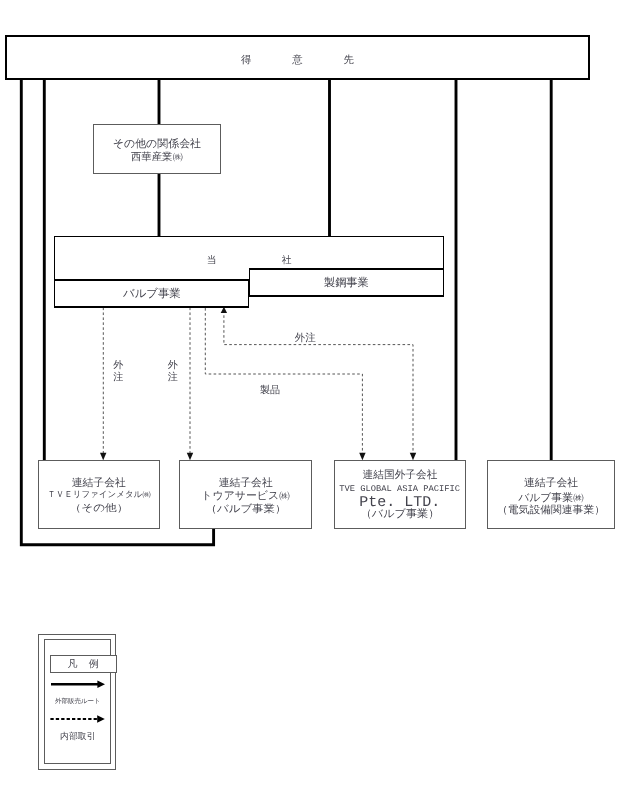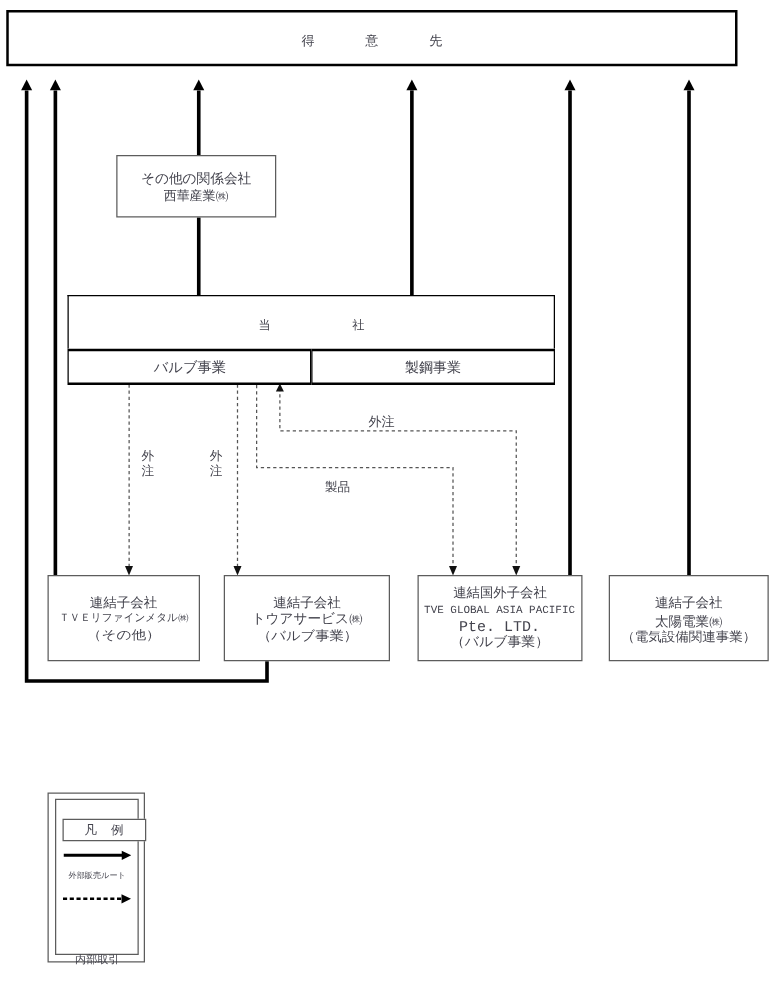--- a/index.html
+++ b/index.html
@@ -5,33 +5,33 @@
 <style>
   html,body{margin:0;padding:0;background:#ffffff;}
   #page{position:relative;width:624px;height:789px;background:#ffffff;overflow:hidden;
         font-family:"Liberation Serif",serif;color:#43434d;-webkit-font-smoothing:antialiased;text-rendering:geometricPrecision;}
   svg#edges{position:absolute;left:0;top:0;width:624px;height:789px;pointer-events:none;}
   .box{position:absolute;box-sizing:border-box;background:#ffffff;}
   .txt{position:absolute;white-space:nowrap;line-height:1;text-align:center;}
   .ctr{transform:translate3d(-50%,-50%,0);}
 
   
-  #customers{left:5px;top:8px;width:585px;height:45px;border:2.1px solid #000;}
+  #customers{left:5px;top:35px;width:585px;height:45px;border:2.1px solid #000;}
   #customers-label{left:50%;top:24.1px;font-size:10.4px;letter-spacing:15.2px;text-indent:15.2px;}
 
   
   #affiliate{left:92.9px;top:124.1px;width:128px;height:49.6px;border:1.1px solid #5c5c5c;}
   #aff-l1{left:50%;top:18.8px;font-size:10.95px;}
   #aff-l2{left:50%;top:32.5px;font-size:10.4px;transform:translate3d(-50%,-50%,0) scaleX(1.0);}
 
   
   #company{left:54.4px;top:236px;width:389.7px;height:43px;border:1.8px solid #000;border-bottom:none;border-left-width:1.4px;border-right-width:1.4px;}
   #co-label{left:50%;top:23.9px;font-size:9.8px;letter-spacing:15.2px;text-indent:15.2px;text-align:center;}
   #seg-left{left:54.4px;top:279px;width:195px;height:28.6px;border:1.4px solid #000;border-top-width:2px;border-bottom-width:2px;}
-  #seg-right{left:248.6px;top:279px;width:195.5px;height:28.6px;border:1.4px solid #000;border-top-width:2px;border-bottom-width:2px;}
+  #seg-right{left:248.6px;top:268px;width:195.5px;height:28.6px;border:1.4px solid #000;border-top-width:2px;border-bottom-width:2px;}
   #seg-left .txt{left:50%;top:14.2px;font-size:11.4px;transform:translate3d(-50%,-50%,0) scaleX(1.0);}
   #seg-right .txt{left:50%;top:14.2px;font-size:11.2px;transform:translate3d(-50%,-50%,0) scaleX(1.0);}
 
   
   .sub{border:1.1px solid #5c5c5c;top:460.2px;height:68.5px;}
   #sub0{left:37.5px;width:122.5px;}
   #sub1{left:179.1px;width:133.2px;}
   #sub2{left:333.6px;width:132.1px;padding-left:30px;}
   #sub3{left:486.9px;width:128.2px;}
   .sub .txt{left:50%;font-size:10.8px;}
@@ -42,40 +42,40 @@
   #sub1 .sl2{top:34.4px;font-size:10.9px;}
   #sub1 .sl3{top:49px;font-size:10.4px;transform:translate3d(-50%,-50%,0) scaleX(1.1);}
   #sub3 .sl1{top:21.5px;}
   #sub3 .sl2{top:36.6px;font-size:10.8px;}
   #sub3 .sl3{top:49.6px;font-size:10.4px;transform:translate3d(-50%,-50%,0) scaleX(1.04);}
   .q1{top:14.2px;font-size:10.6px;transform:translate3d(-50%,-50%,0) scaleX(0.99);}
   .q4{top:53px;font-size:10.2px;transform:translate3d(-50%,-50%,0) scaleX(1.03);}
   .q2{top:27.6px;} .q3{top:40.5px;}
   .mono{font-family:"Liberation Mono",monospace;letter-spacing:0px;}
   #sub2 .q2{font-size:8.76px;}
-  #sub2 .q3{font-size:12px;text-align:right;}
+  #sub2 .q3{font-size:15px;text-align:right;}
 
   
   .flow{font-size:10.1px;}
   #fl-a1{left:118.3px;top:366.2px;}
   #fl-a2{left:118.3px;top:378.1px;}
   #fl-b1{left:172.8px;top:366.2px;}
   #fl-b2{left:172.8px;top:378.1px;}
   #fl-top{left:305.3px;top:338.8px;font-size:10.5px;}
   #fl-prod{left:270.1px;top:390.8px;}
 
   
   #legend-outer{left:38.3px;top:633.8px;width:77.5px;height:136.2px;border:1.1px solid #5c5c5c;}
   #legend-inner{left:43.6px;top:638.8px;width:67.7px;height:125.3px;border:1.1px solid #5c5c5c;}
   #legend-title{left:49.7px;top:655.4px;width:67px;height:18.1px;border:1.1px solid #5c5c5c;}
   #legend-title .txt{left:50%;top:8.6px;font-size:10px;letter-spacing:0.65px;text-indent:0.65px;}
   #legend-art{position:absolute;left:50.6px;top:675.6px;width:70px;height:50px;overflow:visible;}
   .lgl{font-size:9.2px;}
   #lg-solid{left:77.8px;top:702px;font-size:6.5px;}
-  #lg-dash{left:77.8px;top:736.3px;font-size:8.9px;margin-top:32px;}
+  #lg-dash{left:77.8px;top:736.3px;font-size:8.9px;}
 </style>
 </head>
 <body>
 
 <div id="page">
 
   <svg id="edges" viewBox="0 0 624 789">
 
     <g stroke="#000000" stroke-width="2.9" fill="none">
 
@@ -145,21 +145,21 @@
     <span class="txt ctr sl3">（バルブ事業）</span>
   </div>
   <div class="box sub" id="sub2">
     <span class="txt ctr q1">連結国外子会社</span>
     <span class="txt ctr q2 mono">TVE GLOBAL ASIA PACIFIC</span>
     <span class="txt ctr q3 mono">Pte. LTD.</span>
     <span class="txt ctr q4">（バルブ事業）</span>
   </div>
   <div class="box sub" id="sub3">
     <span class="txt ctr sl1">連結子会社</span>
-    <span class="txt ctr sl2">太陽電業㈱</span>
+    <span class="txt ctr sl2">バルブ事業㈱</span>
     <span class="txt ctr sl3">（電気設備関連事業）</span>
   </div>
 
   <span class="txt ctr flow" id="fl-a1">外</span>
   <span class="txt ctr flow" id="fl-a2">注</span>
   <span class="txt ctr flow" id="fl-b1">外</span>
   <span class="txt ctr flow" id="fl-b2">注</span>
   <span class="txt ctr flow" id="fl-top">外注</span>
   <span class="txt ctr flow" id="fl-prod">製品</span>
 

